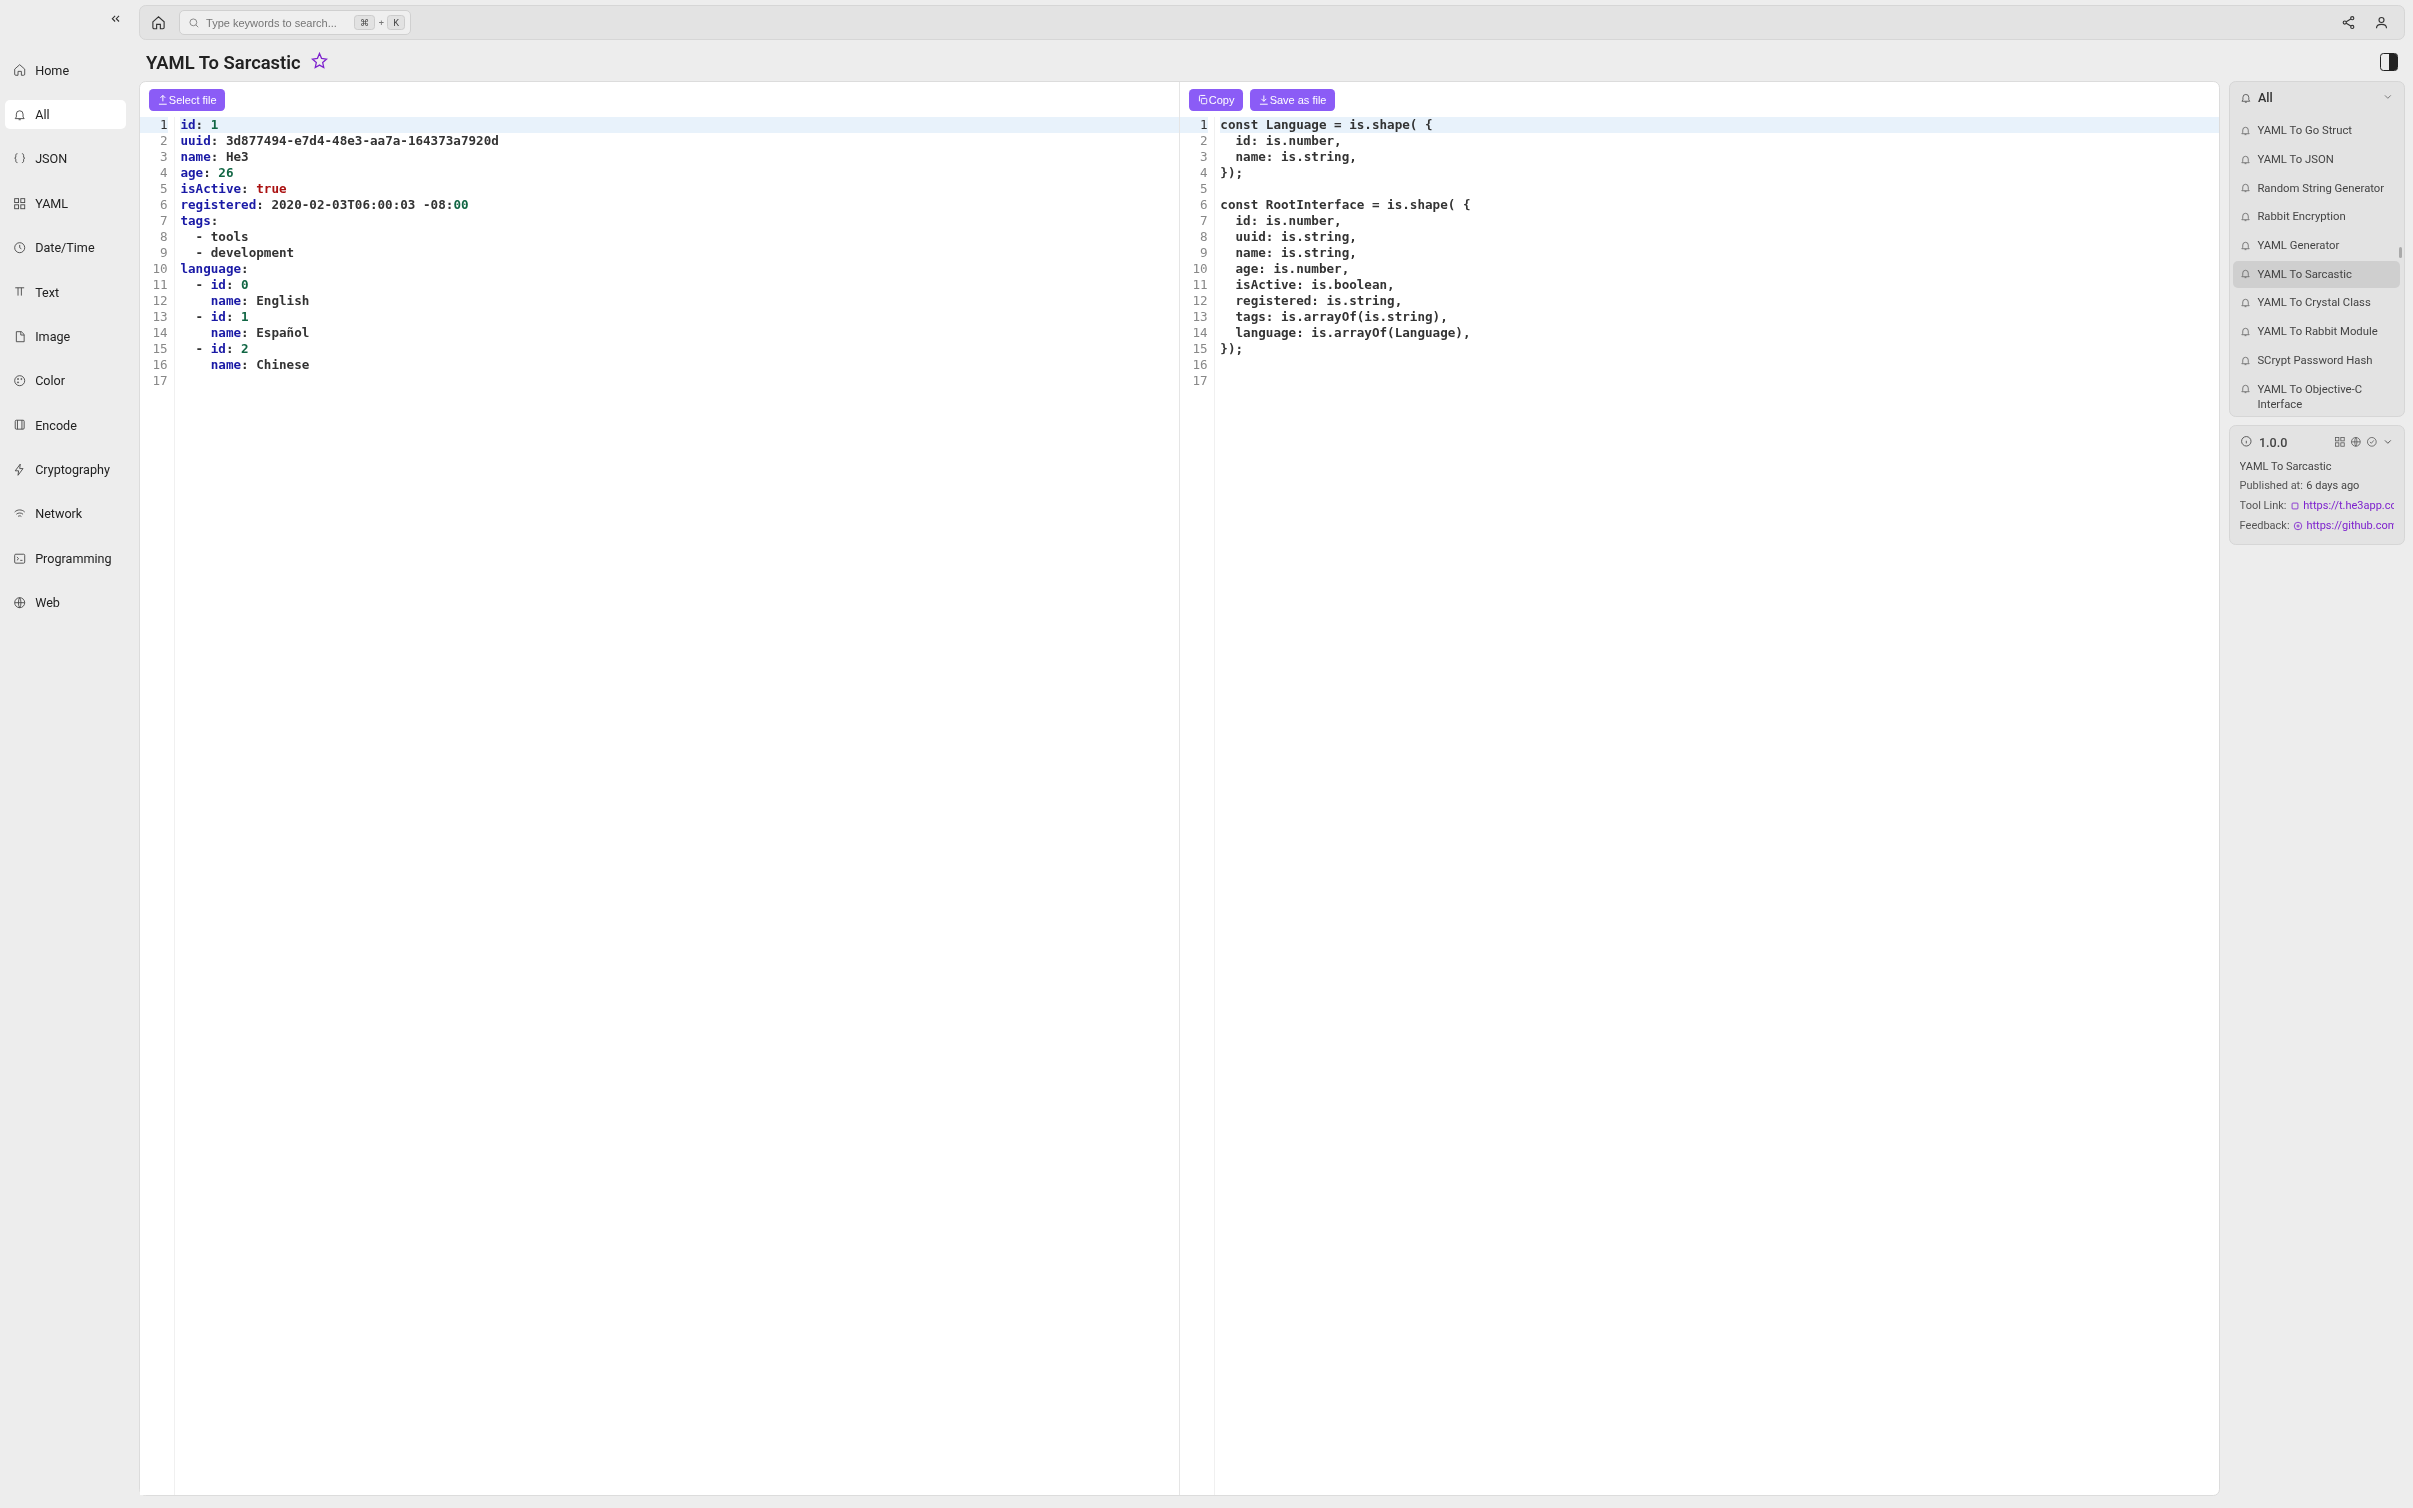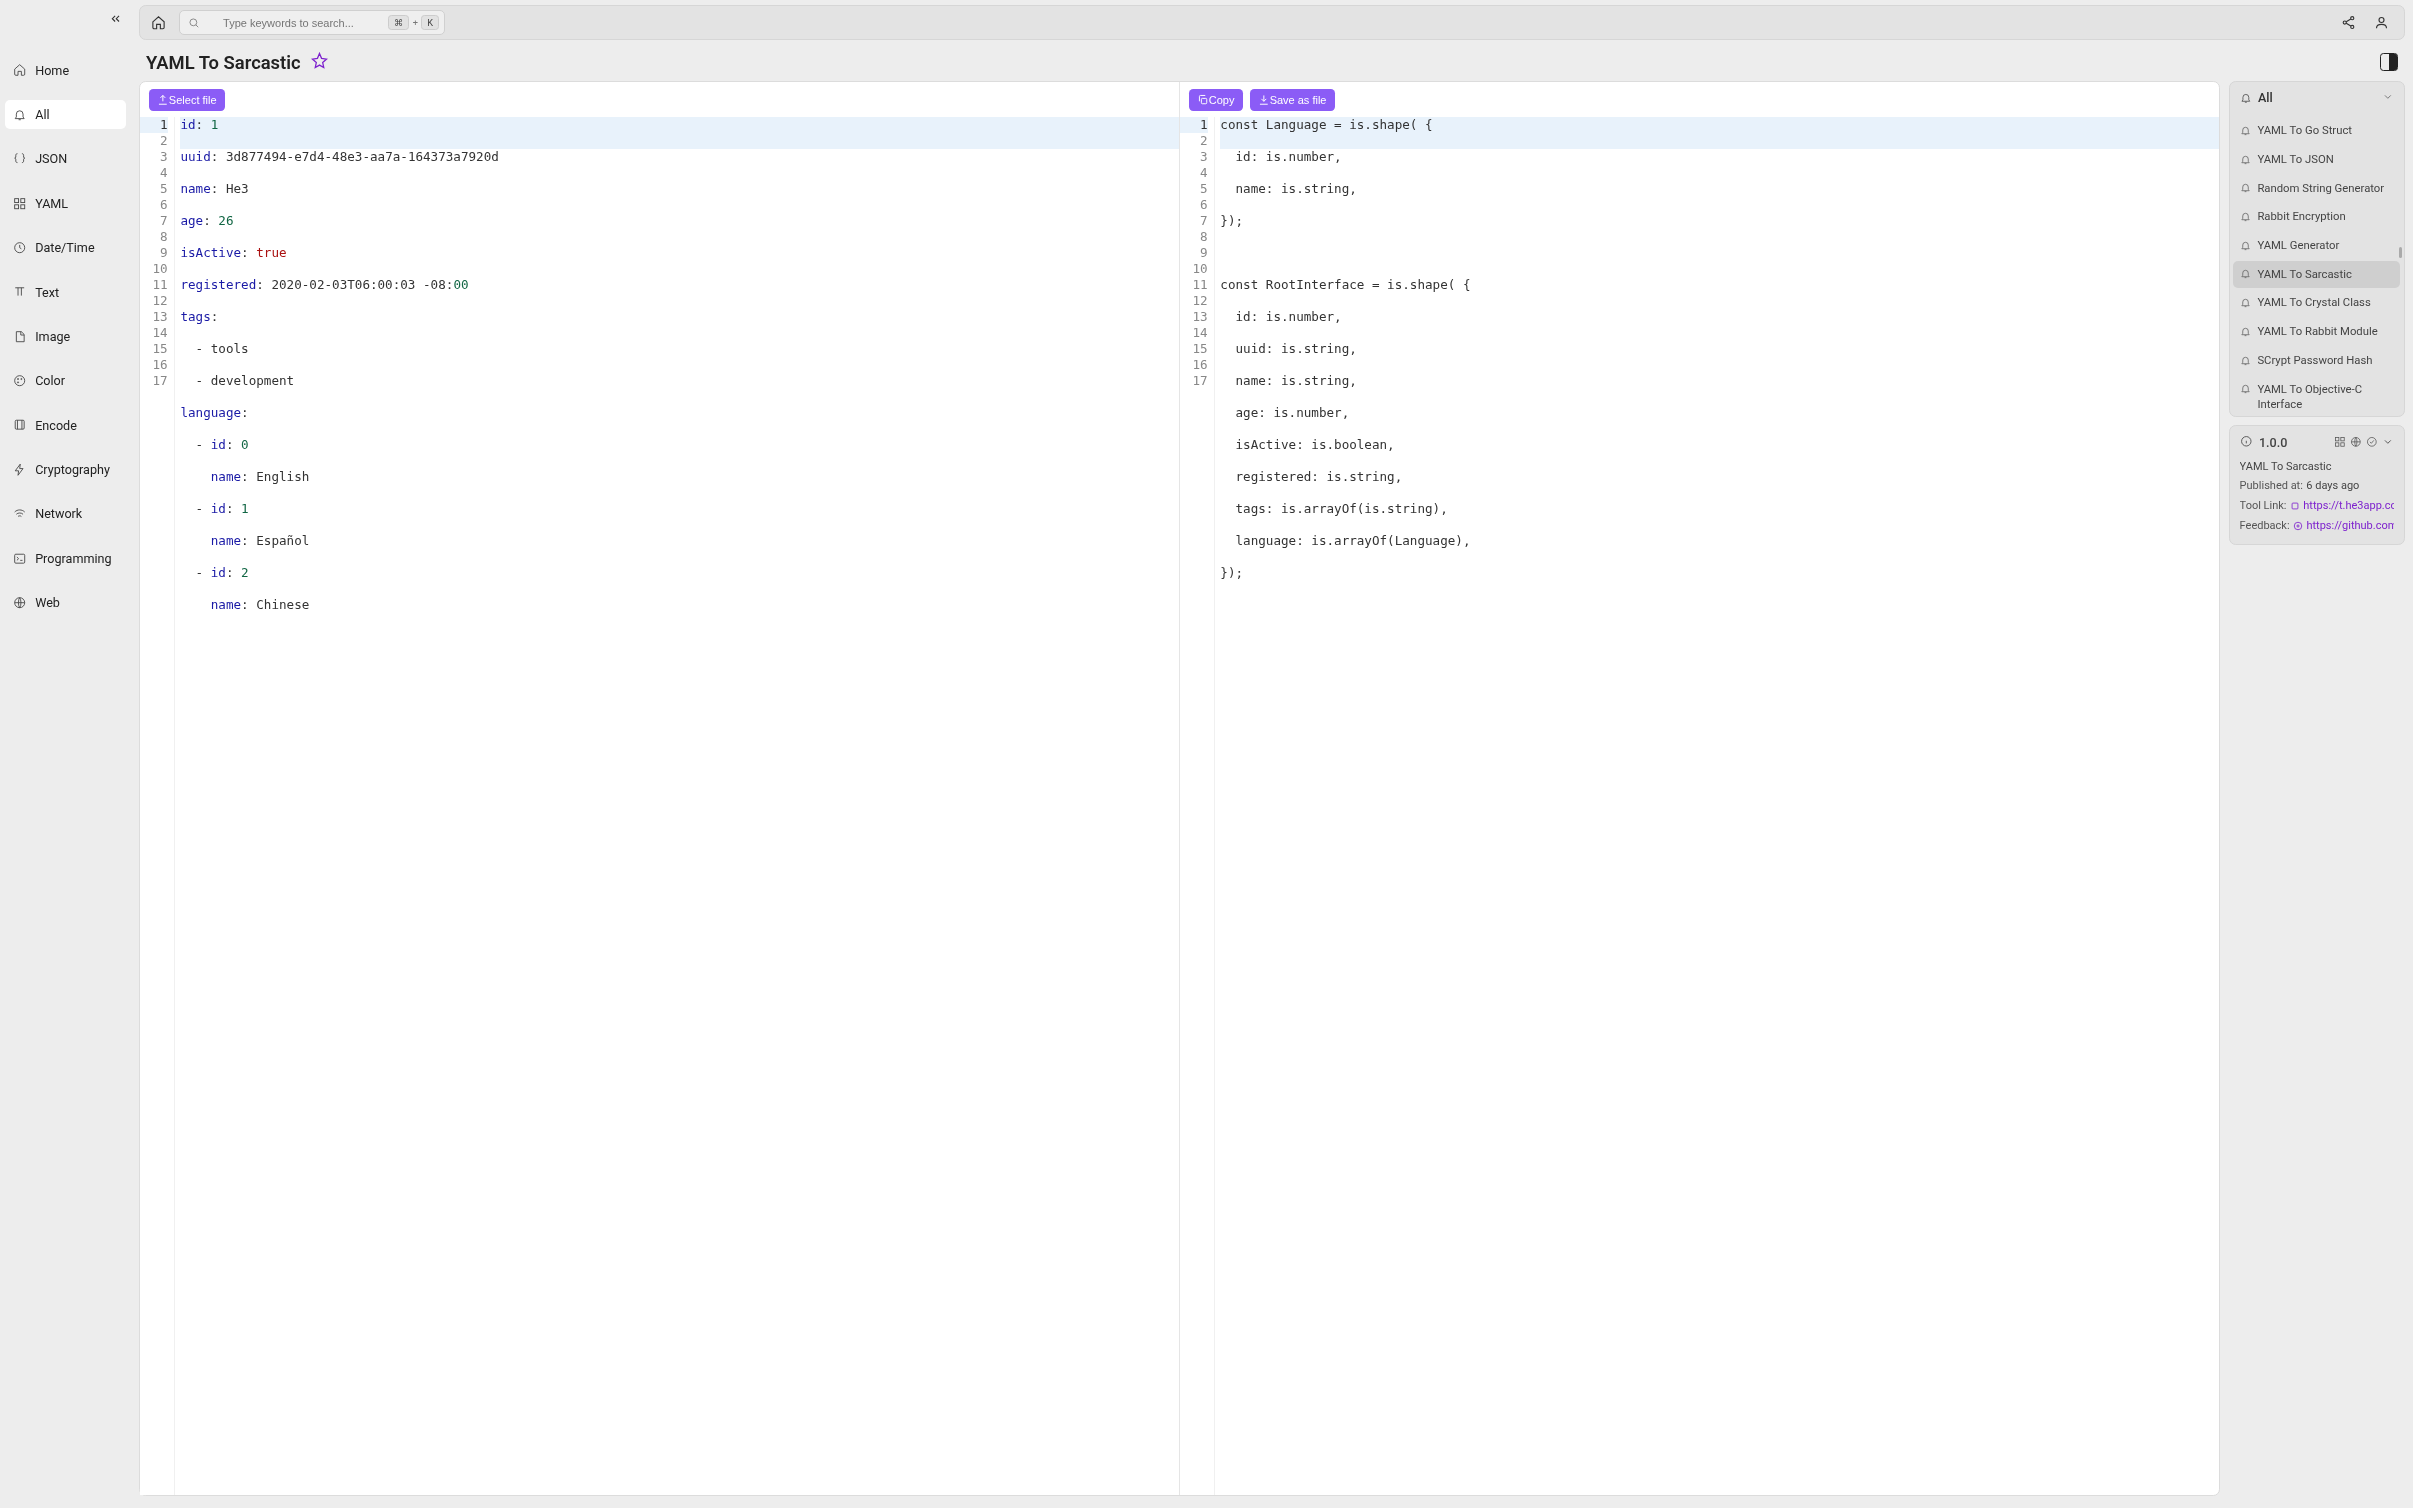--- a/index.html
+++ b/index.html
@@ -10,21 +10,21 @@
     .sidebar-collapse { position: absolute; top: 11.7px; right: 8.4px; cursor: pointer; color: #333; }
     .sidebar-list { margin-top: 35px; padding: 0 5px; }
     .sidebar-item { display: flex; align-items: center; gap: 8.4px; padding: 6.7px 8.4px; border-radius: 5px; cursor: pointer; color: #222; font-size: 12.6px; margin-top: 16px; }
     .sidebar-item svg, .sidebar-item .ico { width: 13.4px; height: 13.4px; color: #444; flex-shrink: 0; }
     .sidebar-item.active { background: #fff; }
     
     .main { flex: 1; display: flex; flex-direction: column; padding: 5px 8.4px 11.7px 8.4px; gap: 6.7px; min-width: 0; }
     
     .topbar { height: 35px; background: #e3e3e3; border: 0.8px solid #d6d6d6; border-radius: 6.7px; display: flex; align-items: center; padding: 0 6.7px; gap: 8.4px; }
     .home-btn { width: 23.5px; height: 23.5px; display: flex; align-items: center; justify-content: center; cursor: pointer; }
-    .search { flex: 0 0 230px; height: 25px; background: #efefef; border: 0.8px solid #d0d0d0; border-radius: 5px; display: flex; align-items: center; padding: 0 5px 0 8.4px; gap: 23px; }
+    .search { flex: 0 0 230px; height: 25px; background: #efefef; border: 0.8px solid #d0d0d0; border-radius: 5px; display: flex; align-items: center; padding: 0 5px 0 8.4px; gap: 6px; }
     .search input { flex: 1; border: none; background: transparent; outline: none; font-size: 11px; color: #888; }
     .kbd { display: flex; gap: 3.4px; align-items: center; }
     .kbd span.key { background: #e2e2e2; border: 0.8px solid #ccc; border-radius: 3.4px; padding: 0.8px 5px; font-size: 9.2px; color: #444; }
     .kbd .plus { font-size: 9.2px; color: #777; }
     .topbar-right { margin-left: auto; display: flex; gap: 13.4px; padding-right: 5px; }
     .topbar-right .icon-btn { width: 20px; height: 20px; display: flex; align-items: center; justify-content: center; cursor: pointer; color: #333; }
     
     .title-row { display: flex; align-items: center; gap: 10px; padding: 5px 6.7px 1.7px 6.7px; }
     .title-text { font-size: 18.4px; font-weight: 600; }
     .star-icon { color: #7e22ce; }
@@ -39,21 +39,21 @@
     .editor-col + .editor-col { border-left: 0.8px solid #e5e5e5; }
     .btn-row { position: absolute; top: 6.7px; left: 8.4px; display: flex; gap: 6.7px; z-index: 2; }
     .purple-btn { background: #8b5cf6; color: #fff; border: none; border-radius: 4.2px; padding: 5px 8.4px; font-size: 11px; font-weight: 500; display: flex; align-items: center; cursor: pointer; }
     .purple-btn svg { width: 11.7px; height: 11.7px; }
     
     .code-area { flex: 1; display: flex; padding-top: 35px; overflow: hidden; font-family: "SF Mono", Menlo, Consolas, monospace; font-size: 12.6px; line-height: 16px; }
     .gutter { width: 35px; background: #fff; text-align: right; color: #888; padding-right: 6.7px; user-select: none; border-right: 0.8px solid #f0f0f0; }
     .gutter div { height: 16px; }
     .gutter div.hl { background: #e8f2fb; color: #333; }
     .code-lines { flex: 1; padding-left: 5px; white-space: pre; overflow: auto; }
-    .code-lines div { height: 32px; }
+    .code-lines div { height: 16px; font-weight: bold; }
     .code-lines div.hl { background: #e8f2fb; }
     .fold { position: relative; }
     .fold-marker { position: absolute; left: -11.7px; top: 0; width: 10px; color: #888; font-size: 8.4px; }
     
     .tok-key { color: #1a1aa6; }
     .tok-num { color: #116644; }
     .tok-bool { color: #aa1111; }
     .tok-str-plain { color: #333; }
     .tok-punct { color: #333; }
     

